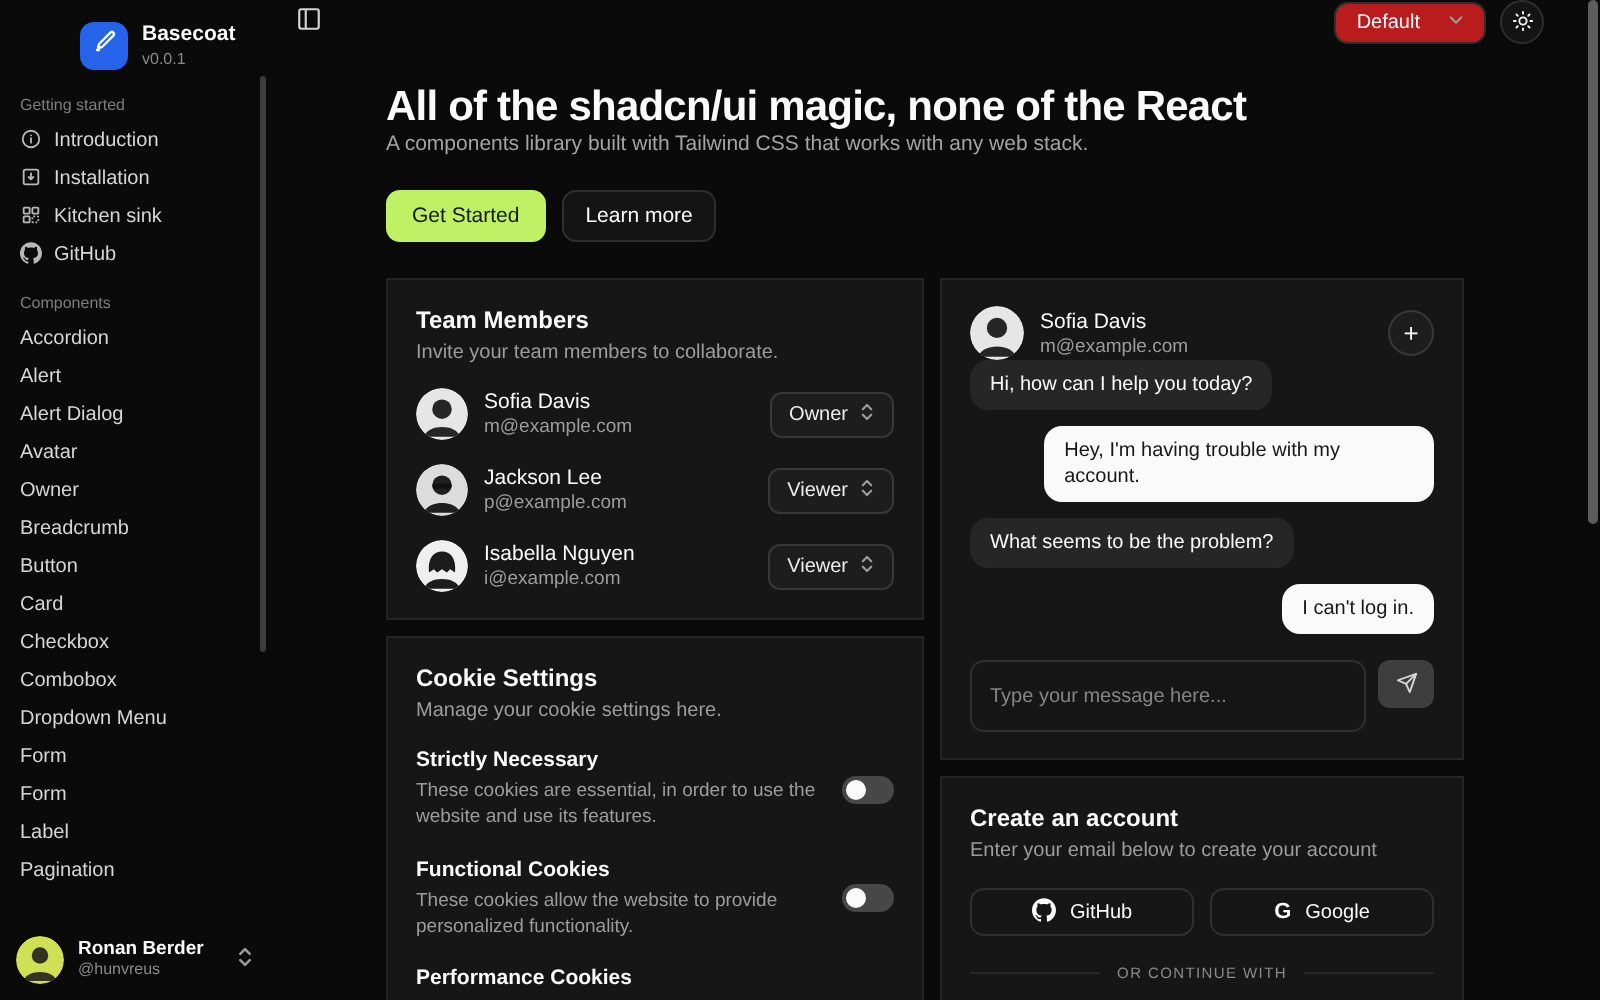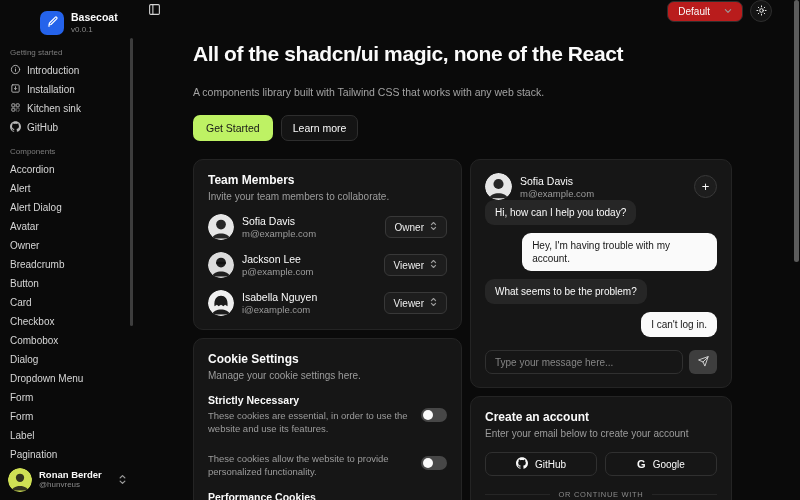--- a/index.html
+++ b/index.html
@@ -40,29 +40,29 @@
   .panel-toggle { background:none; border:none; cursor:pointer; display:flex; padding:3px; }
   .topbar-right { margin-left:auto; display:flex; align-items:center; gap:7px; }
   .theme-select { display:flex; align-items:center; gap:14px; background:#b91c1c;
                   border:1px solid #2e2e2e; border-radius:7px; padding:4px 10px;
                   font-size:10px; color:#fafafa; cursor:pointer; }
   .icon-btn { width:22px; height:22px; border-radius:50%; background:#141414;
               border:1px solid #2e2e2e; display:flex; align-items:center; justify-content:center; cursor:pointer; }
 
   .content { padding:20px 0 0 58px; }
   .hero-title { font-size:21px; font-weight:700; letter-spacing:-0.4px; }
-  .hero-sub { font-size:10.5px; color:#a3a3a3; margin-top:20px; }
+  .hero-sub { font-size:10.5px; color:#a3a3a3; margin-top:0; }
   .cta-row { display:flex; gap:8px; margin-top:17px; }
   .btn { font-family:inherit; font-size:10.5px; border-radius:7px; cursor:pointer; font-weight:500; }
   .btn-primary { background:#bef264; color:#171717; border:none; padding:6px 13px; }
   .btn-outline { background:#141414; color:#fafafa; border:1px solid #2e2e2e; padding:6px 11px; }
 
   .cards { display:grid; grid-template-columns:269px 262px; gap:8px; margin-top:18px; align-items:start; }
   .col { display:flex; flex-direction:column; gap:8px; min-width:0; }
-  .card { background:#161616; border:1px solid #242424; border-radius:10px; padding:13px 14px; }
+  .card { background:#161616; border:1px solid #242424; border-radius:0; padding:13px 14px; }
   .card-title { font-size:12px; font-weight:700; }
   .card-sub { font-size:10px; color:#9c9c9c; margin-top:4px; }
 
   
   .member-row { display:flex; align-items:center; gap:8px; margin-top:12px; }
   .member-name { font-size:10.5px; font-weight:500; }
   .member-email { font-size:9.5px; color:#9c9c9c; margin-top:1px; }
   .role-select { margin-left:auto; display:flex; align-items:center; gap:6px;
                  background:#1d1d1d; border:1px solid #383838; border-radius:6px;
                  padding:4px 9px; font-size:10px; color:#ededed; cursor:pointer; }
@@ -81,21 +81,21 @@
   .chat-header { display:flex; align-items:center; gap:8px; }
   .plus-btn { margin-left:auto; width:23px; height:23px; border-radius:50%; background:#1d1d1d;
               border:1px solid #383838; color:#fafafa; font-size:13px; line-height:1;
               display:flex; align-items:center; justify-content:center; cursor:pointer; }
   .bubbles { display:flex; flex-direction:column; gap:8px; }
   .bubble { max-width:84%; width:fit-content; padding:6px 10px; border-radius:9px;
             font-size:10px; line-height:1.3; }
   .bubble.agent { background:#262626; color:#fafafa; }
   .bubble.user { background:#fafafa; color:#171717; align-self:flex-end; }
   .chat-input-row { display:flex; gap:6px; margin-top:13px; }
-  .chat-input { flex:1; height:24px; background:#161616; border:1px solid #303030; border-radius:7px;
+  .chat-input { flex:1; height:36px; background:#161616; border:1px solid #303030; border-radius:7px;
                 color:#fafafa; font-size:10px; padding:0 9px; font-family:inherit; min-width:0; }
   .chat-input::placeholder { color:#858585; }
   .send-btn { width:28px; height:24px; border:none; border-radius:6px; background:#3e3e3e;
               display:flex; align-items:center; justify-content:center; cursor:pointer; }
 
   
   .oauth-row { display:flex; gap:8px; margin-top:13px; }
   .oauth-btn { flex:1; height:24px; background:#161616; border:1px solid #303030; border-radius:7px;
                color:#fafafa; font-size:10px; font-weight:500; display:flex; align-items:center;
                justify-content:center; gap:7px; cursor:pointer; font-family:inherit; }
@@ -196,23 +196,20 @@
           <span>Button</span>
         </div>
       <div class="nav-item">
           <span>Card</span>
         </div>
       <div class="nav-item">
           <span>Checkbox</span>
         </div>
       <div class="nav-item">
           <span>Combobox</span>
-        </div>
-      <div class="nav-item">
-          <span>Dialog</span>
         </div>
       <div class="nav-item">
           <span>Dropdown Menu</span>
         </div>
       <div class="nav-item">
           <span>Form</span>
         </div>
       <div class="nav-item">
           <span>Form</span>
         </div>
@@ -364,20 +361,21 @@
 
             <div class="setting-row">
               <span class="setting-text">
                 <span class="setting-label" style="display:block">Strictly Necessary</span>
                 <span class="setting-desc" style="display:block">These cookies are essential, in order to use the website and use its features.</span>
               </span>
               <span class="switch"></span>
             </div>
             <div class="setting-row">
               <span class="setting-text">
+                <span class="setting-label" style="display:block">Functional Cookies</span>
                 <span class="setting-desc" style="display:block">These cookies allow the website to provide personalized functionality.</span>
               </span>
               <span class="switch"></span>
             </div>
             <div class="setting-row">
               <span class="setting-text">
                 <span class="setting-label" style="display:block">Performance Cookies</span>
 
               </span>
 

